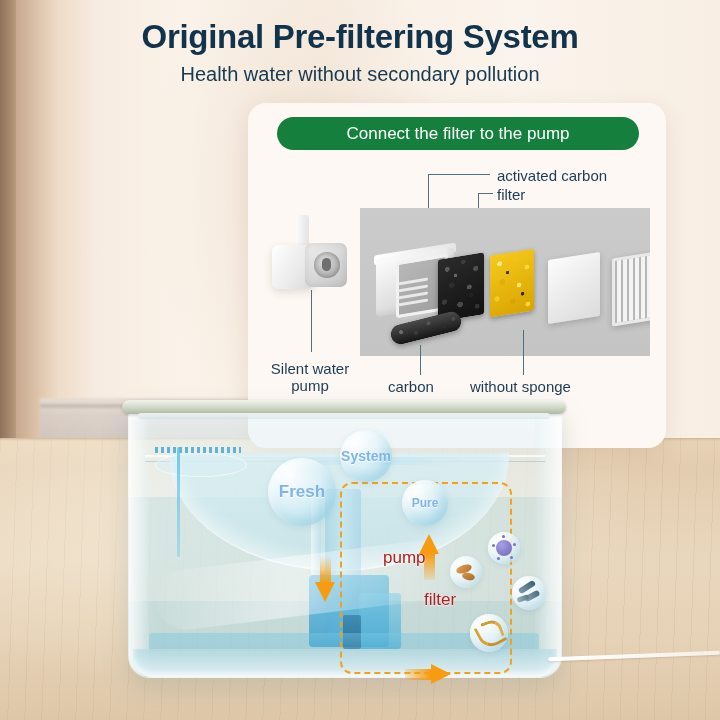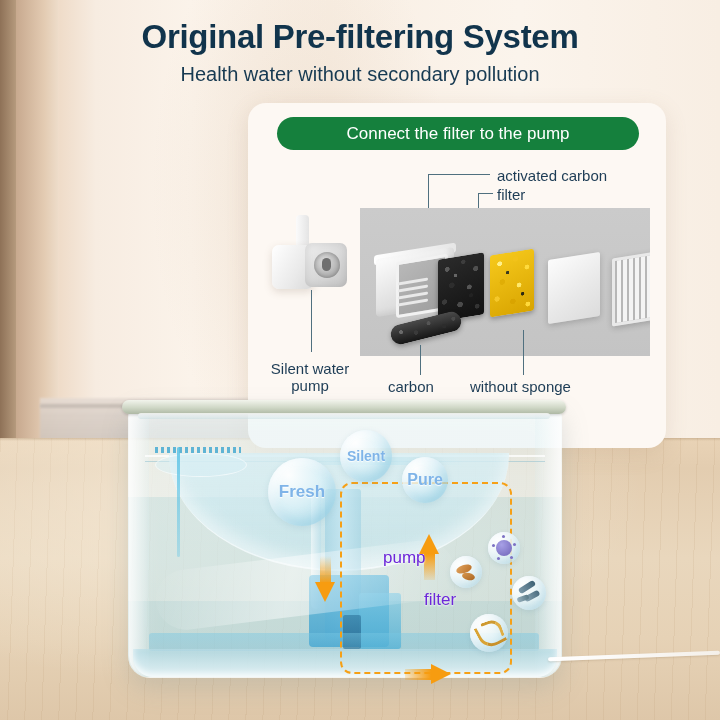--- a/index.html
+++ b/index.html
@@ -366,39 +366,39 @@
   .arrow-right .shaft{
     position:absolute;left:0;top:4px;width:26px;height:11px;
     background:linear-gradient(90deg,rgba(247,160,22,.2),#f79c10);
   }
   .arrow-right .head{
     position:absolute;right:0;top:-1px;width:0;height:0;
     border-top:10.5px solid transparent;border-bottom:10.5px solid transparent;
     border-left:20px solid #f79c10;
   }
   .flow-lbl{
-    position:absolute;color:#6d28d9;font-size:17px;font-weight:500;
+    position:absolute;color:#b91c1c;font-size:17px;font-weight:500;
     text-shadow:0 1px 2px rgba(255,255,255,.9);
   }
   #flow-pump{left:383px;top:548px;}
   #flow-filter{left:424px;top:590px;}
 
   
   .bub{
     position:absolute;border-radius:50%;
     background:
       radial-gradient(circle at 30% 25%, rgba(255,255,255,.95), rgba(222,243,250,.72) 45%, rgba(176,223,240,.55) 75%, rgba(150,210,235,.38));
     box-shadow:inset -4px -5px 12px rgba(120,190,215,.35), inset 4px 5px 10px rgba(255,255,255,.9), 0 2px 6px rgba(110,160,180,.18);
     display:flex;align-items:center;justify-content:center;
     color:#7fb4e8;font-weight:bold;
     text-shadow:0 1px 1px rgba(255,255,255,.95);
   }
   #bub-health{left:268px;top:458px;width:68px;height:68px;font-size:17px;}
   #bub-fresh{left:340px;top:430px;width:52px;height:52px;font-size:14px;}
-  #bub-pure{left:402px;top:457px;width:46px;height:46px;font-size:16px;}
+  #bub-pure{left:402px;top:480px;width:46px;height:46px;font-size:12px;}
 
   
   .germ{
     position:absolute;border-radius:50%;
     background:radial-gradient(circle at 32% 28%, rgba(255,255,255,.96), rgba(235,248,252,.8) 55%, rgba(200,232,244,.62));
     box-shadow:inset -3px -3px 8px rgba(130,185,210,.3), inset 3px 3px 7px rgba(255,255,255,.9), 0 2px 5px rgba(110,150,170,.18);
     overflow:hidden;
   }
   #germ-virus{left:488px;top:532px;width:32px;height:32px;}
   #germ-dirt{left:450px;top:556px;width:32px;height:32px;}
@@ -549,21 +549,21 @@
   </div>
   <div class="arrow-right">
     <div class="shaft"></div>
     <div class="head"></div>
   </div>
 
   <div class="flow-lbl" id="flow-pump">pump</div>
   <div class="flow-lbl" id="flow-filter">filter</div>
 
   <div class="bub" id="bub-health">Fresh</div>
-  <div class="bub" id="bub-fresh">Silent</div>
+  <div class="bub" id="bub-fresh">System</div>
   <div class="bub" id="bub-pure">Pure</div>
 
   <div class="germ" id="germ-virus">
     <div class="virus-core"></div>
     <div class="virus-spike" style="left:4px;top:12px;"></div>
     <div class="virus-spike" style="left:14px;top:3px;"></div>
     <div class="virus-spike" style="left:25px;top:11px;"></div>
     <div class="virus-spike" style="left:22px;top:24px;"></div>
     <div class="virus-spike" style="left:9px;top:25px;"></div>
   </div>

